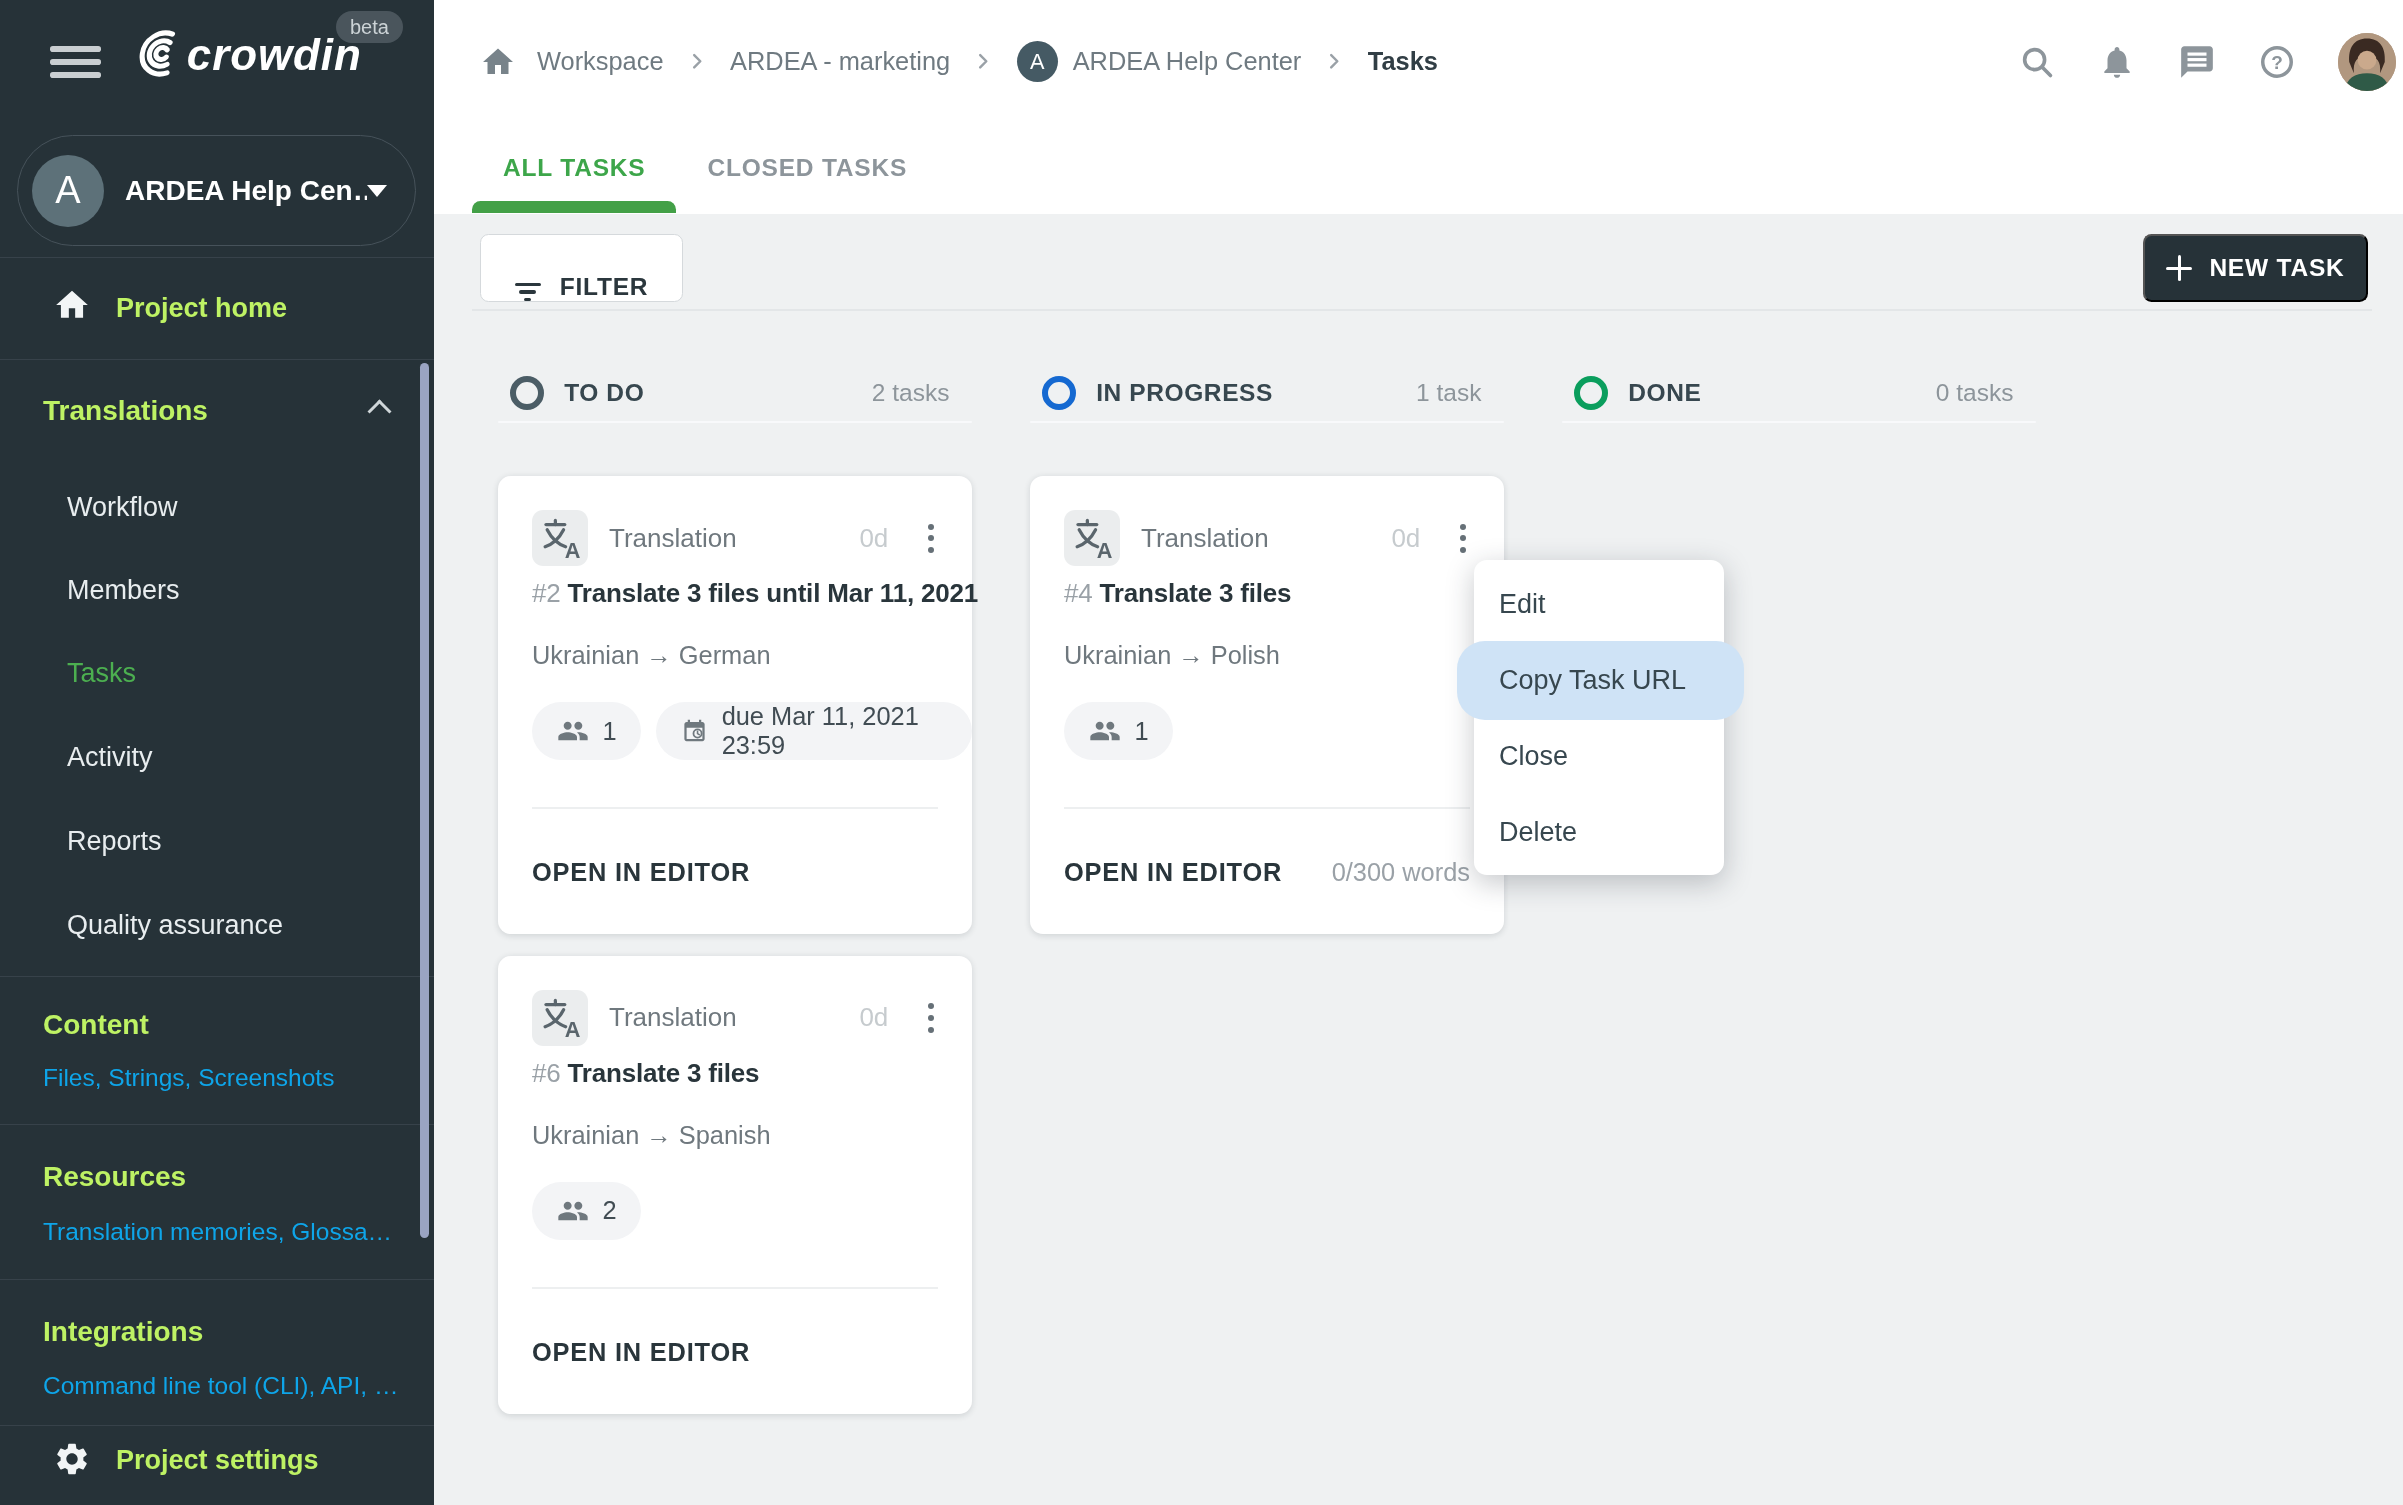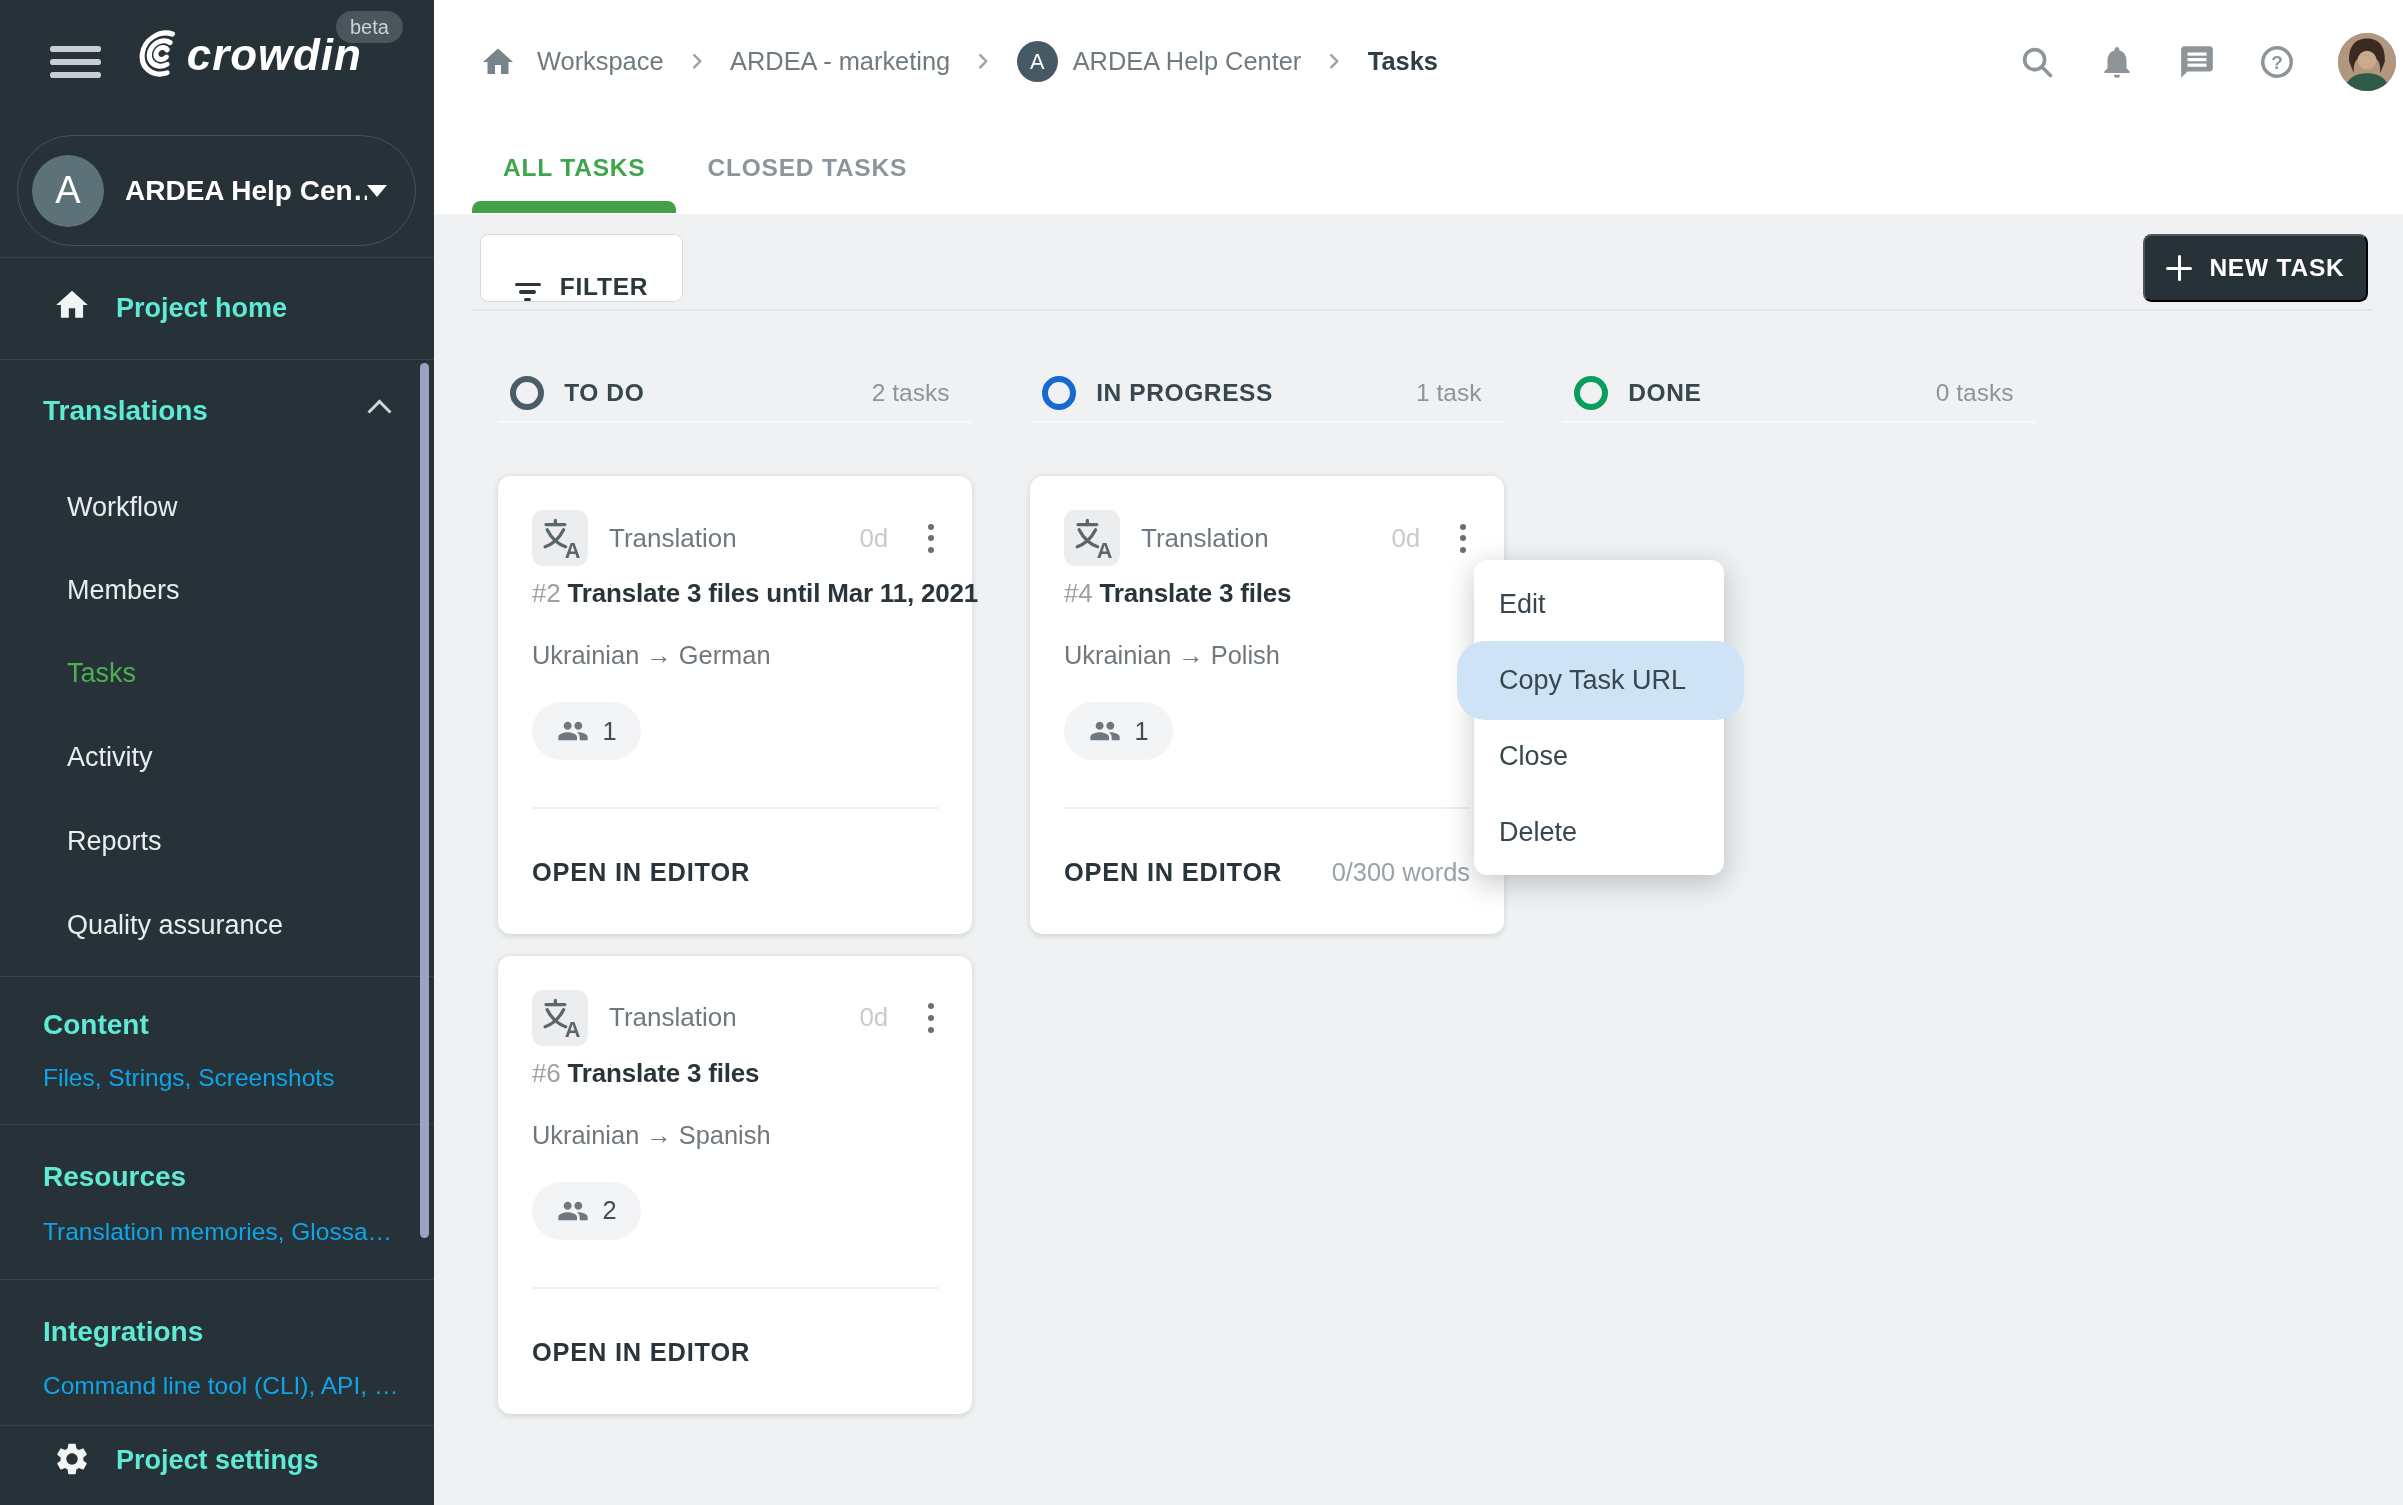--- a/index.html
+++ b/index.html
@@ -17,21 +17,21 @@
   .logo svg { transform: skewX(-8deg); }
   .logo-text { font-size:44px; font-weight:700; font-style:italic; color:#fff; letter-spacing:0.9px; margin-left:3.8px; }
   .beta { position:absolute; left:336px; top:11.3px; height:32px; padding:0 14px; background:#4a555c; border-radius:16px; font-size:20px; color:#ccd3d6; display:flex; align-items:center; }
   .selector { position:absolute; left:17px; top:135px; width:399px; height:111px; border:1.9px solid #46525a; border-radius:56px; display:flex; align-items:center; cursor:pointer; }
   .selector .avatar { width:72px; height:72px; margin-left:14px; border-radius:50%; background:#5d7179; color:#fff; font-size:38px; display:flex; align-items:center; justify-content:center; flex:none; }
   .selector .name { margin-left:21px; font-size:28px; font-weight:700; color:#fff; flex:1; white-space:nowrap; overflow:hidden; }
   .caret-down { width:0; height:0; border-left:10.4px solid transparent; border-right:10.4px solid transparent; border-top:12.2px solid #fff; margin-right:28px; flex:none; }
   .sdiv { position:absolute; left:0; width:434px; height:0.9px; background:#37424a; }
   .srow-icon { position:absolute; color:#eceff1; }
   .slabel { position:absolute; white-space:nowrap; line-height:34px; }
-  .s-strong { color:#5eead4; font-weight:700; font-size:28px; }
+  .s-strong { color:#bef264; font-weight:700; font-size:28px; }
   .s-item { color:#e8edef; font-weight:400; font-size:27px; cursor:pointer; }
   .s-item.active { color:#4caf50; }
   .s-sub { color:#0ea5e9; font-size:24.5px; }
   .chevron-up { position:absolute; left:371px; top:403px; width:17px; height:17px; border-top:3.8px solid #cfd6d9; border-right:3.8px solid #cfd6d9; transform:rotate(-45deg); cursor:pointer; }
   .side-scrollbar { position:absolute; left:420px; top:363px; width:9.4px; height:875px; border-radius:4.7px; background:#9aa4c2; }
   
   .topbar { position:absolute; left:434px; top:0; right:0; height:123px; background:#fff; }
   .breadcrumb { position:absolute; left:46px; top:0; height:123px; display:flex; align-items:center; gap:21px; font-size:25.4px; color:#6f7a81; white-space:nowrap; }
   .bc-chev { color:#9aa1a7; display:flex; }
   .bc-item { cursor:pointer; }
@@ -304,20 +304,28 @@
             <span>→</span>
             <span>German</span>
           </div>
           <div class="chips">
             <span class="chip">
               <svg width="32" height="32" viewBox="0 0 24 24" fill="#6f787e">
                   <path d="M16 11c1.66 0 2.99-1.34 2.99-3S17.66 5 16 5s-3 1.34-3 3 1.34 3 3 3zm-8 0c1.66 0 2.99-1.34 2.99-3S9.66 5 8 5 5 6.34 5 8s1.34 3 3 3zm0 2c-2.33 0-7 1.17-7 3.5V19h14v-2.5c0-2.33-4.67-3.5-7-3.5zm8 0c-.29 0-.62.02-.97.05 1.16.84 1.97 1.97 1.97 3.45V19h6v-2.5c0-2.33-4.67-3.5-7-3.5z"></path>
                 </svg>
               <span>1</span>
             </span>
+            <span class="chip">
+              <svg width="32" height="32" viewBox="0 0 24 24">
+                  <path fill="#6f787e" d="M19 4h-1V2h-2v2H8V2H6v2H5c-1.1 0-2 .9-2 2v13c0 1.1.9 2 2 2h14c1.1 0 2-.9 2-2V6c0-1.1-.9-2-2-2zm0 15H5V9h14v10z"></path>
+                  <circle cx="14.7" cy="14.2" r="3.6" fill="#f3f4f6" stroke="#6f787e" stroke-width="1.6"></circle>
+                  <path d="M14.7 12.3v2l1.5 1" stroke="#6f787e" stroke-width="1.4" fill="none" stroke-linecap="round"></path>
+                </svg>
+              <span>due Mar 11, 2021 23:59</span>
+            </span>
           </div>
           <div class="card-divider"></div>
           <div class="card-footer">
             <span class="action">OPEN IN EDITOR</span>
           </div>
         </div>
 
         <div class="card">
           <div class="card-head">
             <span class="type-tile">

